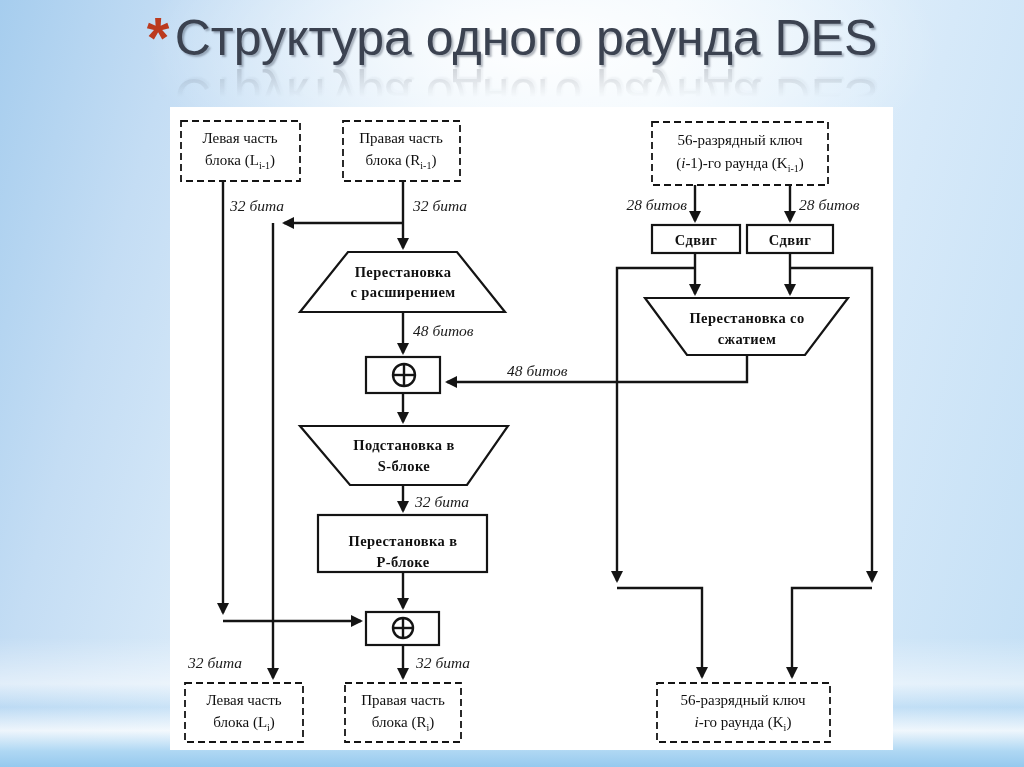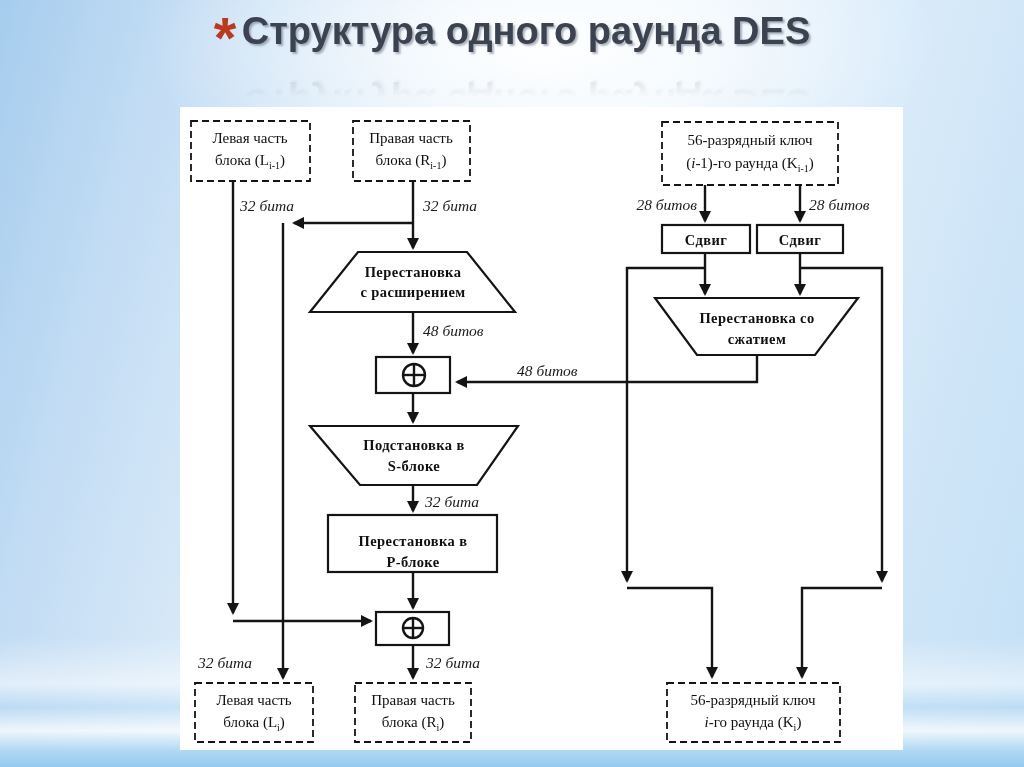--- a/index.html
+++ b/index.html
@@ -26,31 +26,31 @@
   }
   .title-block{
     position:absolute;top:12px;left:0;width:100%;text-align:center;z-index:2;
   }
   .title-row{white-space:nowrap;line-height:1.05;}
   .bullet{
     display:inline-block;font-size:58px;font-weight:bold;color:#bb3a1e;
     vertical-align:top;transform:translateY(-4px);margin-right:1px;
   }
   .title-text{
-    display:inline-block;font-size:38px;font-weight:bold;color:#3b4250;
+    display:inline-block;font-size:50px;font-weight:normal;color:#3b4250;
     letter-spacing:0;text-shadow:2px 2px 2px rgba(55,65,85,.38);
   }
   .reflection{
     transform:scaleY(-1);opacity:.28;margin-top:-12px;
     -webkit-mask-image:linear-gradient(to top, rgba(0,0,0,.85) 5%, transparent 60%);
     mask-image:linear-gradient(to top, rgba(0,0,0,.85) 5%, transparent 60%);
   }
   .panel{
     position:absolute;left:170px;top:107px;width:723px;height:643px;
-    background:#ffffff;z-index:3;margin-left:10px;
+    background:#ffffff;z-index:3;
   }
   
   .dashedbox{fill:#ffffff;stroke:#141414;stroke-width:1.8;stroke-dasharray:7 4;}
   .solidbox{fill:#ffffff;stroke:#141414;stroke-width:2.2;}
   .trap{fill:#ffffff;stroke:#141414;stroke-width:2.2;}
   .ln{stroke:#141414;stroke-width:2.4;fill:none;}
   .xorc{stroke:#141414;stroke-width:2.4;fill:none;}
   svg text{font-family:"Liberation Serif",serif;fill:#101010;}
   .bt{font-size:15px;text-anchor:middle;}
   .pt{font-size:14.5px;font-weight:bold;text-anchor:middle;letter-spacing:.4px;}

